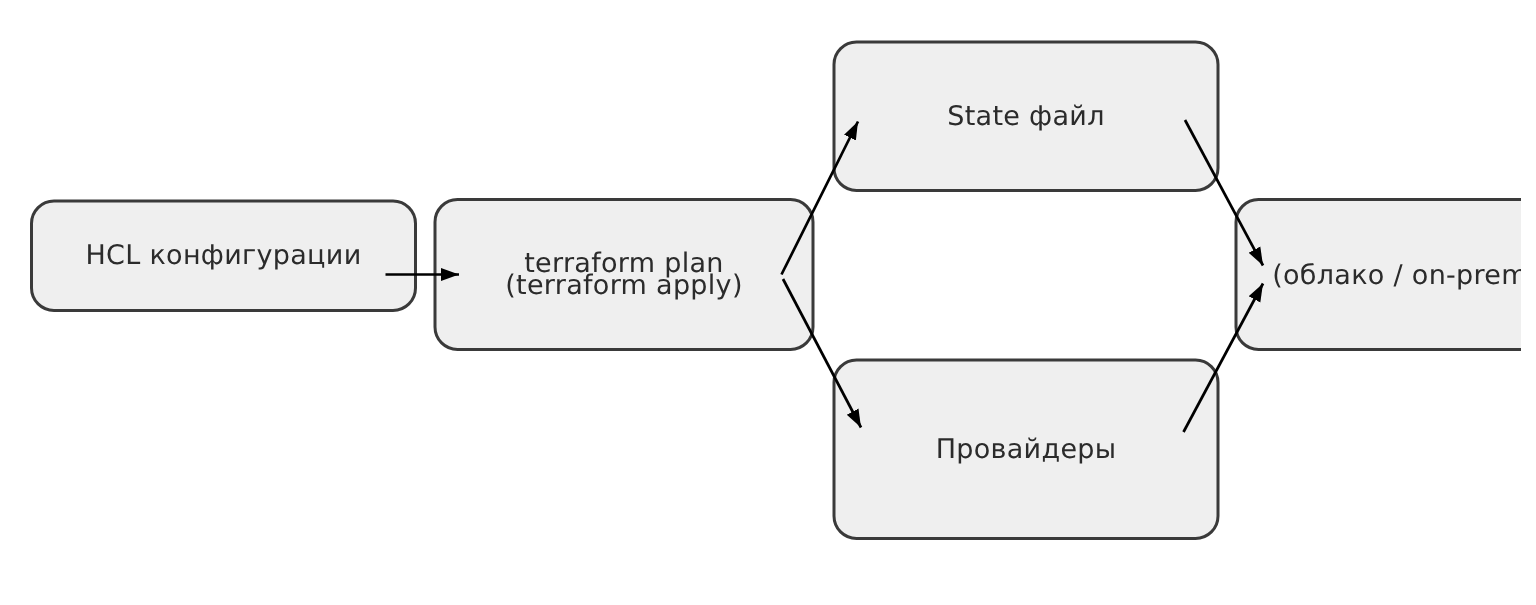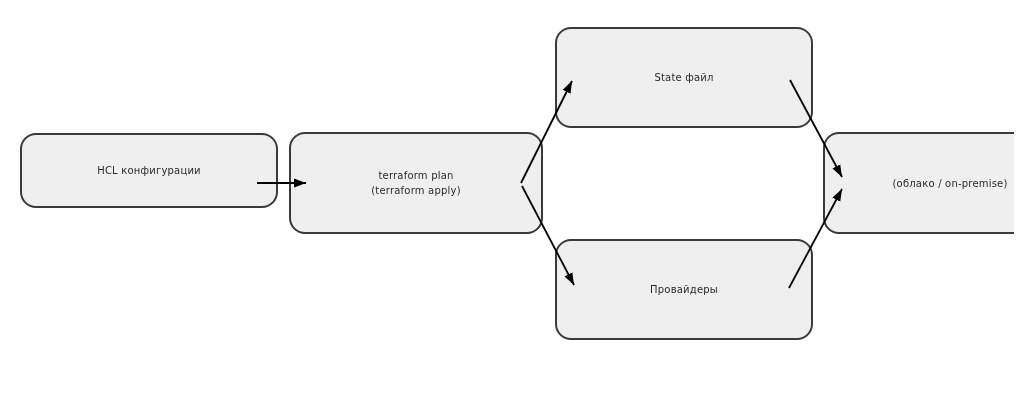--- a/index.html
+++ b/index.html
@@ -23,29 +23,29 @@
     box-sizing: border-box;
     background: #efefef;
     border: 2px solid #3a3a3a;
     border-radius: 16px;
     display: flex;
     flex-direction: column;
     align-items: center;
     justify-content: center;
     text-align: center;
     color: #2b2b2b;
-    font-size: 10px;
+    font-size: 18px;
     line-height: 15px;
     letter-spacing: 0.2px;
   }
   .node .line { display: block; }
   .node-hcl        { left: 20px;  top: 133px; width: 258px; height: 75px; }
   .node-plan       { left: 289px; top: 132px; width: 254px; height: 102px; }
   .node-state      { left: 555px; top: 27px;  width: 258px; height: 101px; }
-  .node-providers  { left: 555px; top: 239px; width: 258px; height: 101px; }
+  .node-providers  { left: 555px; top: 239px; width: 258px; height: 121px; }
   .node-resources  { left: 823px; top: 132px; width: 254px; height: 102px; }
   .arrow-layer {
     position: absolute;
     left: 0; top: 0;
     pointer-events: none;
   }
   .arrow-layer line {
     stroke: #000000;
     stroke-width: 1.8;
   }

